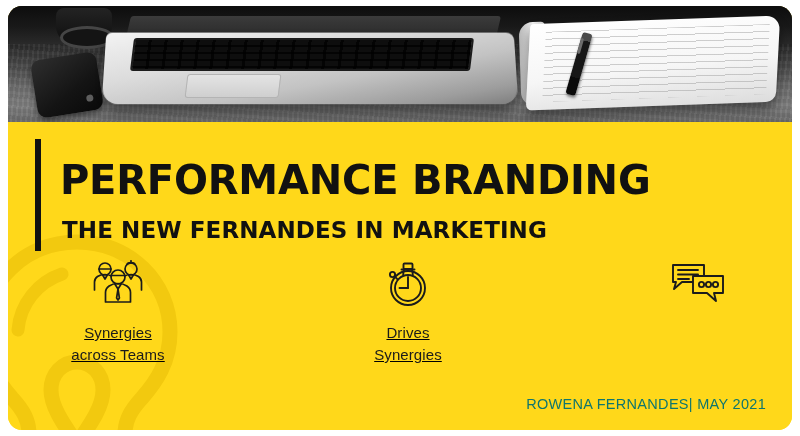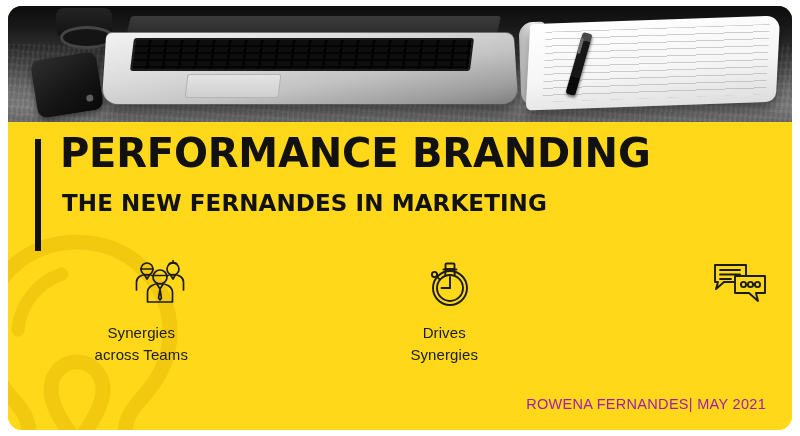--- a/index.html
+++ b/index.html
@@ -202,21 +202,21 @@
     position: absolute;
     left: 27px;
     top: 17px;
     width: 6px;
     height: 112px;
     background: #111111;
   }
   .title-wrap {
     position: absolute;
     left: 52px;
-    top: 5px;
+    top: 32px;
   }
   .headline {
     font-family: "DejaVu Sans", sans-serif;
     font-weight: 700;
     font-size: 40px;
     letter-spacing: -0.2px;
     color: #111111;
     line-height: 52px;
     margin: 0;
     white-space: nowrap;
@@ -239,21 +239,22 @@
     top: 136px;
     width: 720px;
     display: flex;
     justify-content: space-between;
     align-items: flex-start;
   }
   .feature {
     width: 140px;
     display: flex;
     flex-direction: column;
-    align-items: flex-end;
+    align-items: center;
+    text-decoration: underline;
   }
   .feature-icon {
     width: 56px;
     height: 52px;
     display: flex;
     align-items: center;
     justify-content: center;
   }
   .feature-icon svg { display: block; }
   .feature-label {
@@ -268,21 +269,21 @@
   }
 
   
   .footer {
     position: absolute;
     right: 26px;
     bottom: 18px;
     font-family: "Liberation Sans", sans-serif;
     font-size: 14.5px;
     letter-spacing: 0.3px;
-    color: #a21caf;
+    color: #0f766e;
     white-space: nowrap;
   }
 </style>
 </head>
 <body>
 
 <div class="slide">
 
   <div class="photo">
     <div class="desk"></div>

